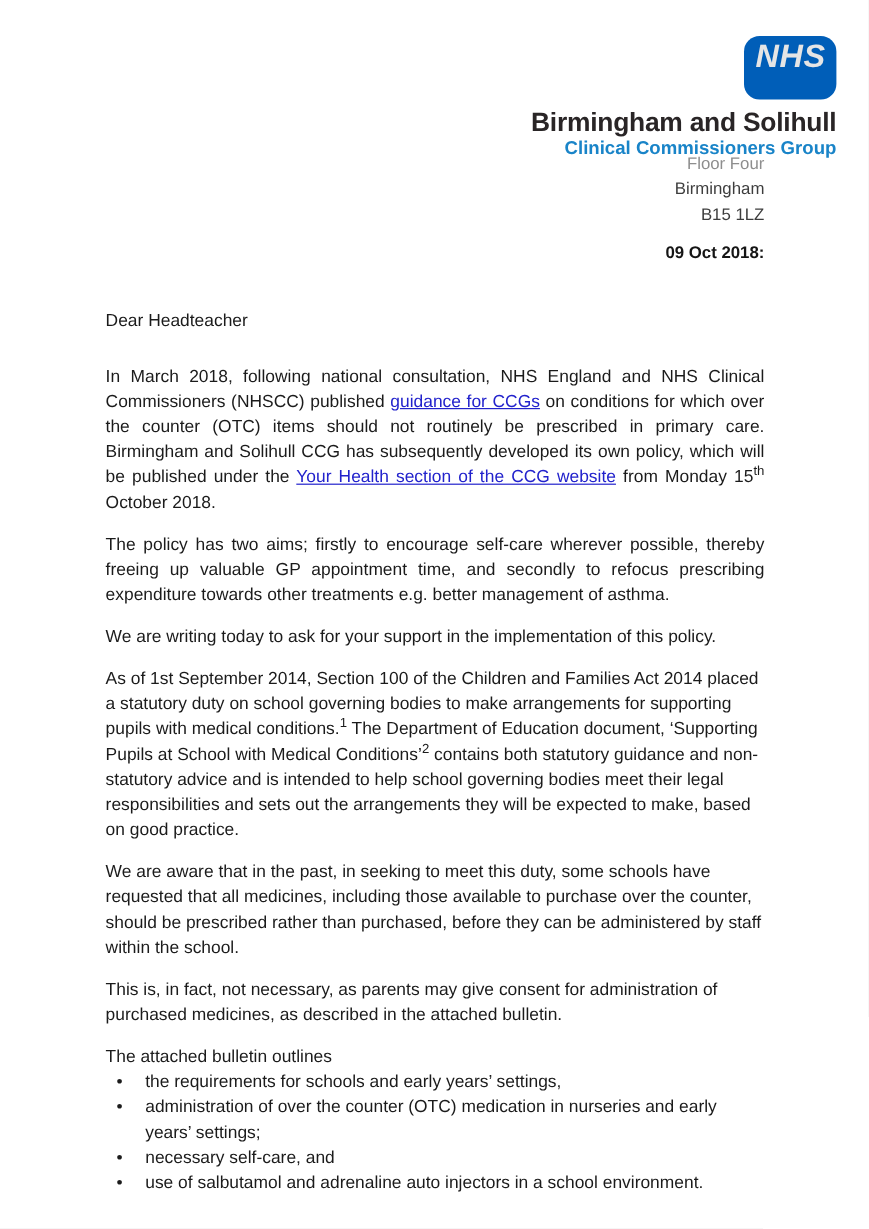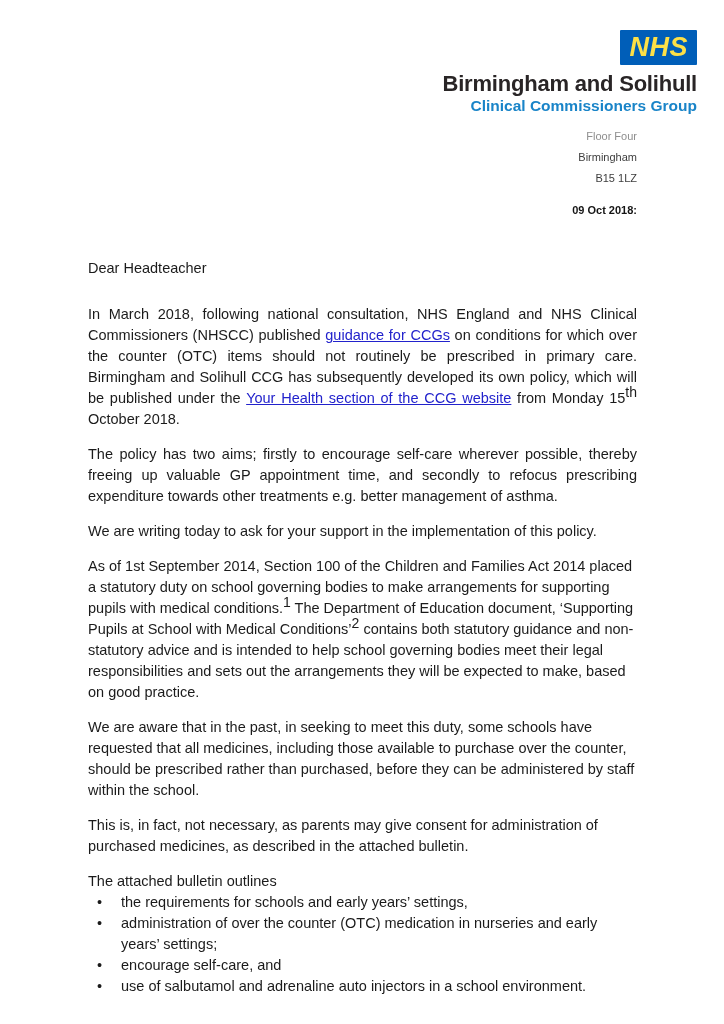--- a/index.html
+++ b/index.html
@@ -11,28 +11,28 @@
     font-family:"Liberation Sans","DejaVu Sans",sans-serif;
     color:#1b1b1b;
     overflow:hidden;
   }
 
   
   .header { position:absolute; top:30px; right:27px; text-align:right; }
   .nhs-logo {
     display:inline-block;
     background:#005EB8;
-    color:#fde047;
+    color:#e5e5e5;
     font-style:italic;
     font-weight:bold;
     font-size:27px;
     line-height:32px;
-    padding:1px 9px 2px 9px;
+    padding:1px 9px 20px 9px;
     letter-spacing:0.5px;
-    border-radius:1px;
+    border-radius:13px;
   }
   .org-name {
     font-size:22px;
     font-weight:bold;
     color:#292526;
     margin-top:6px;
     line-height:25px;
     letter-spacing:-0.2px;
   }
   .org-sub {
@@ -40,36 +40,36 @@
     font-weight:bold;
     color:#1984c8;
     margin-top:1px;
     line-height:18px;
   }
 
   
   .address-block {
     position:absolute; top:126px; right:87px;
     text-align:right;
-    font-size:11px; line-height:21px;
+    font-size:14px; line-height:21px;
   }
   .addr-light { color:#8e8e8e; }
   .addr-dark  { color:#3d3d3d; }
   .date-line  { margin-top:11px; font-weight:bold; color:#151515; }
 
   
   .body-block {
     position:absolute; left:88px; right:87px; top:258px;
     font-size:14.5px; line-height:21px;
   }
   .salutation { margin:0 0 25px 0; }
   p.para { margin:0 0 14px 0; }
   .justify { text-align:justify; }
   a.doc-link { color:#2222CC; text-decoration:underline; cursor:pointer; }
-  sup.fn { font-size:14px; vertical-align:super; line-height:0; }
+  sup.fn { font-size:11px; vertical-align:super; line-height:0; }
   .bulletin-intro { margin:0; }
 
   ul.bullets { list-style:none; margin:0; padding:0; }
   ul.bullets li { display:flex; }
   .bullet-marker {
     flex:0 0 33px; width:33px;
     padding-left:9px; box-sizing:border-box;
   }
   .bullet-text { flex:1; }
   .em { }
@@ -114,21 +114,21 @@
       <li>
         <span class="bullet-marker">•</span>
         <span class="bullet-text">the requirements for schools and early years’ settings,</span>
       </li>
       <li>
         <span class="bullet-marker">•</span>
         <span class="bullet-text">administration of over the counter (OTC) medication in nurseries and early years’ settings;</span>
       </li>
       <li>
         <span class="bullet-marker">•</span>
-        <span class="bullet-text"><span>encourage self-care, </span><span class="em">and</span></span>
+        <span class="bullet-text"><span>necessary self-care, </span><span class="em">and</span></span>
       </li>
       <li>
         <span class="bullet-marker">•</span>
         <span class="bullet-text">use of salbutamol and adrenaline auto injectors in a school environment.</span>
       </li>
     </ul>
 
   </div>
 </div>
 

